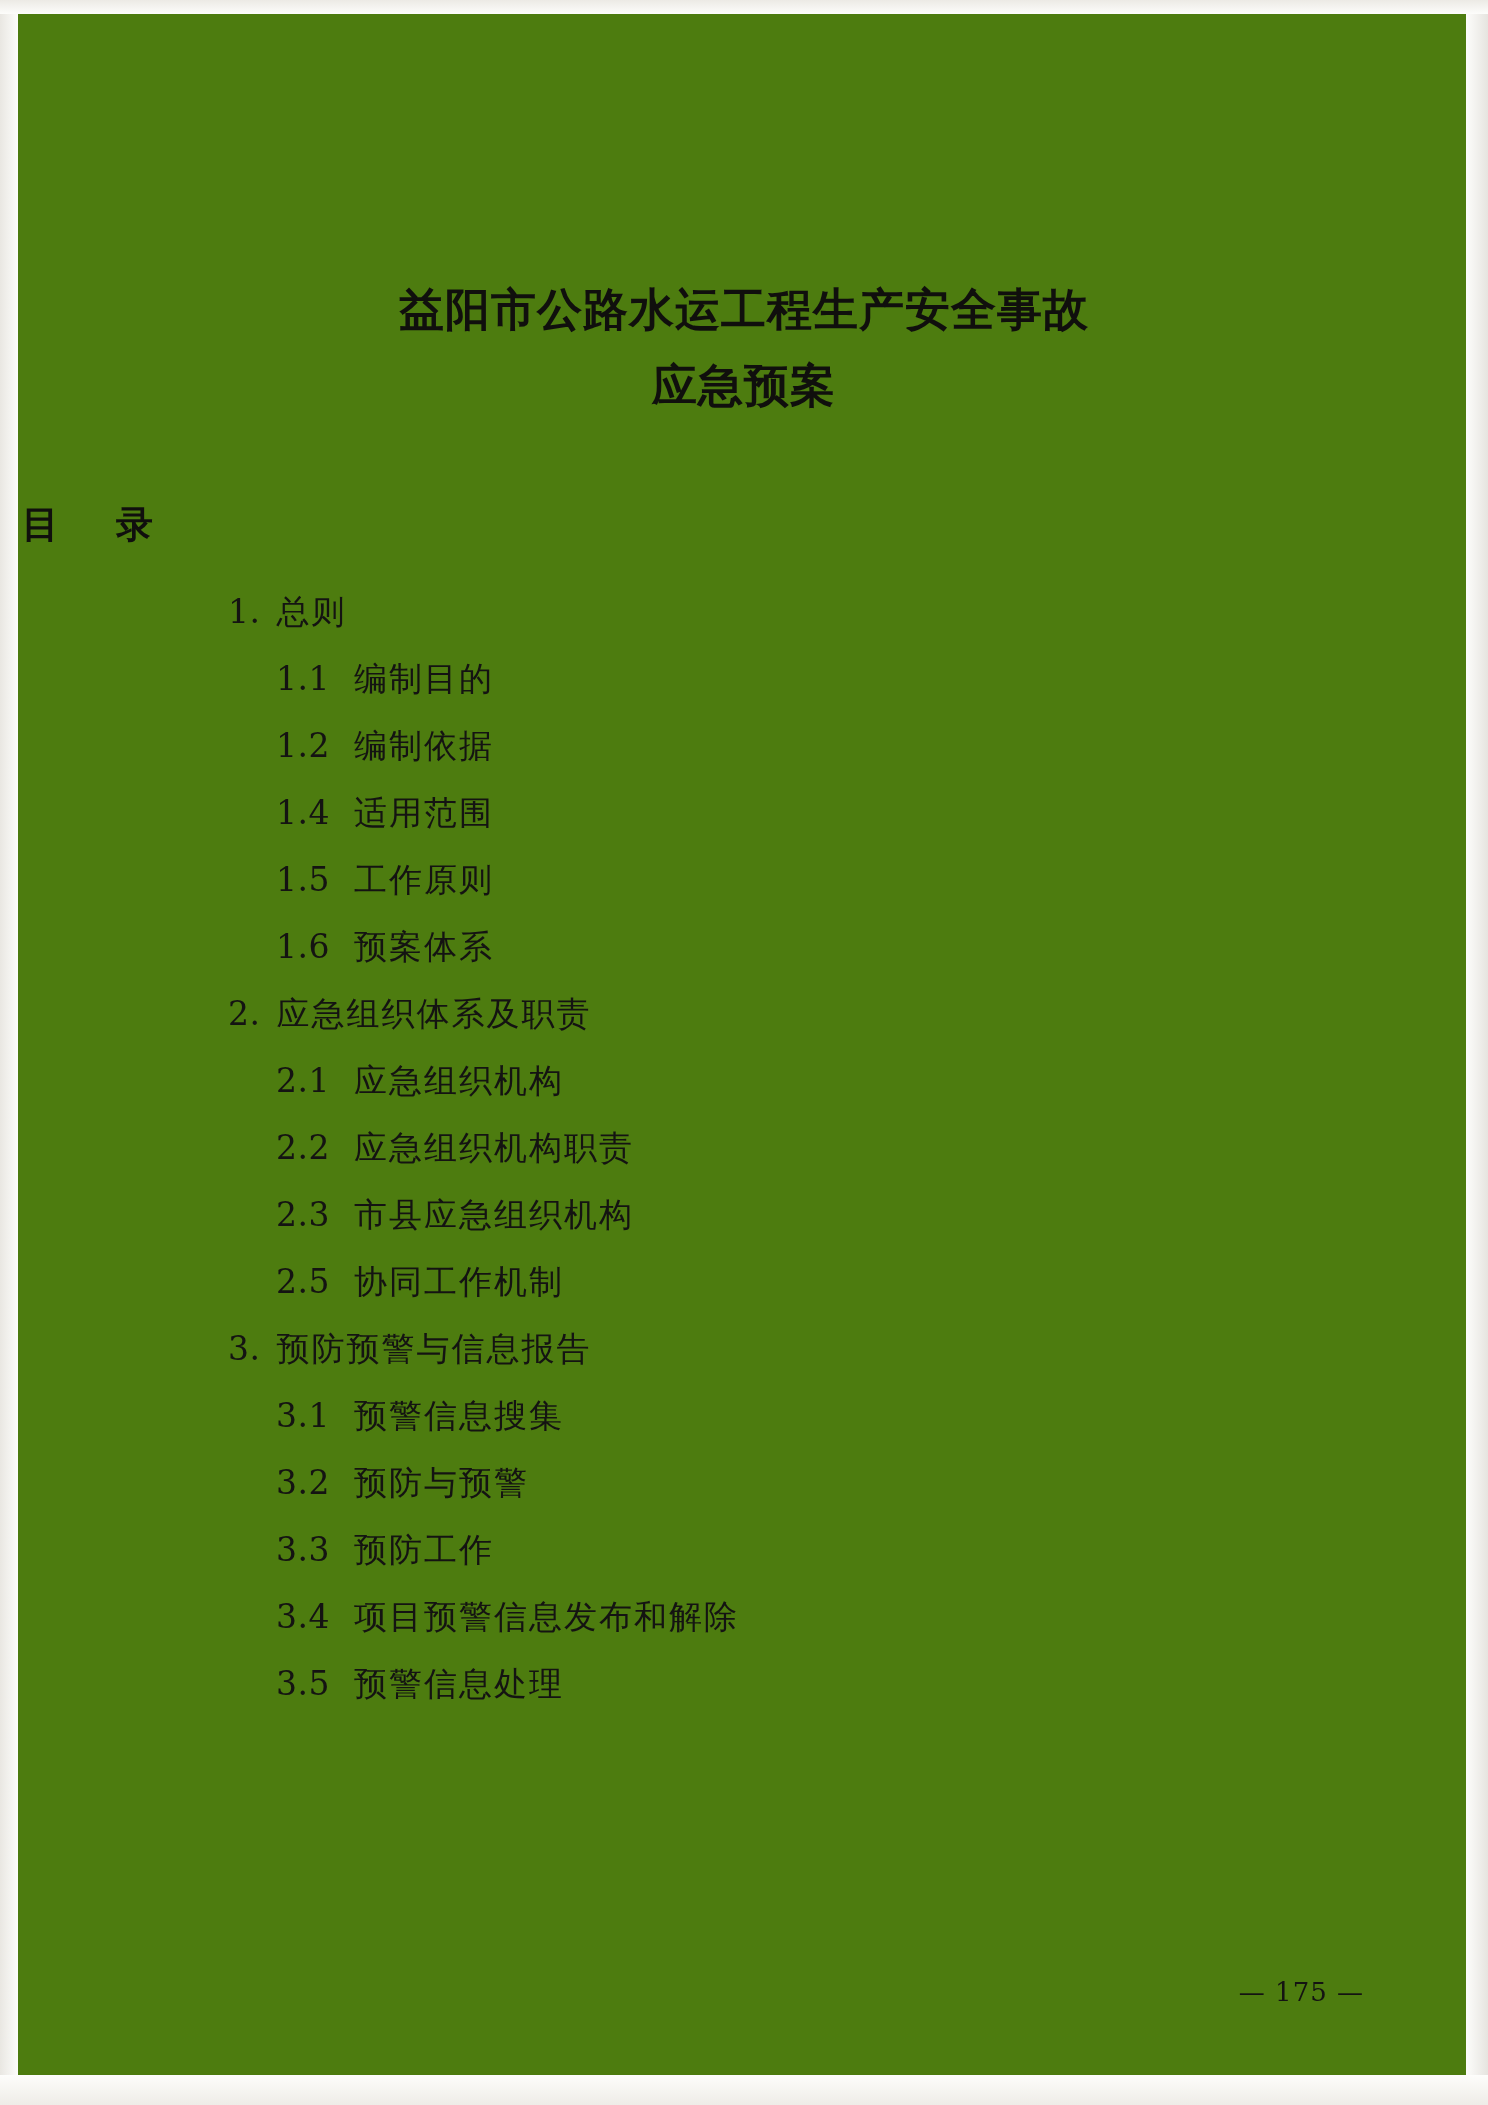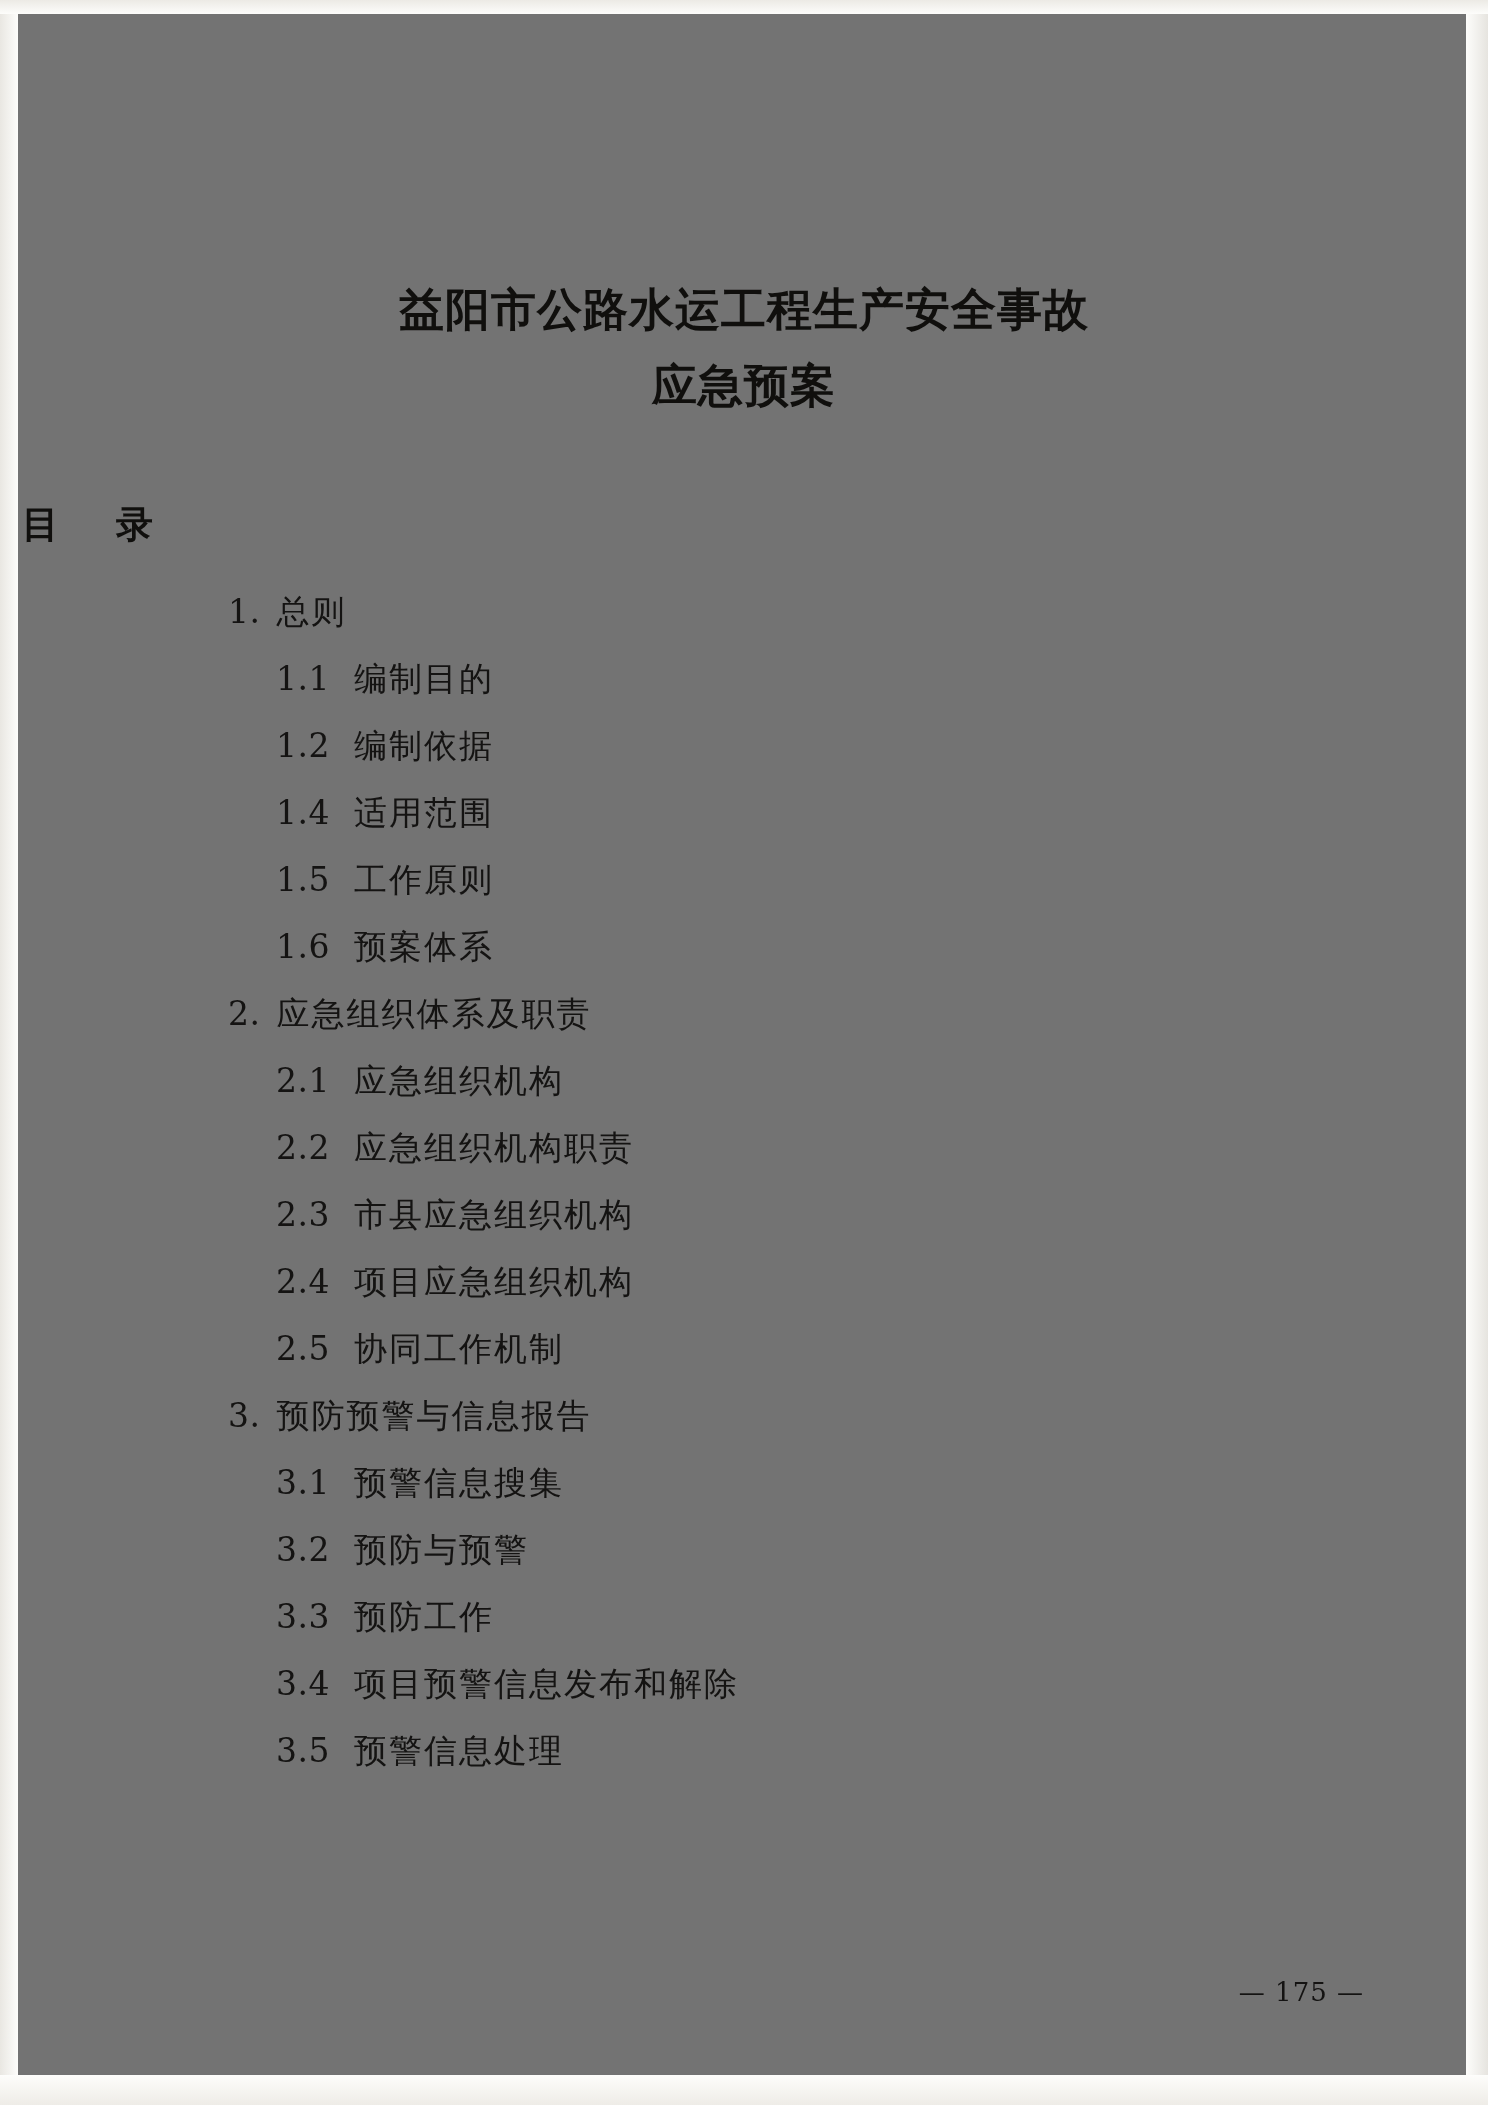--- a/index.html
+++ b/index.html
@@ -13,21 +13,21 @@
     position: relative;
     font-family: "DejaVu Serif", "Liberation Serif", serif;
     color: #111111;
     overflow: hidden;
   }
 
   
   .page {
     position: absolute;
     inset: 0;
-    background: #737373;
+    background: #4d7c0f;
   }
   .scan-edge-left {
     position: absolute;
     left: 0; top: 0; bottom: 0;
     width: 18px;
     background: linear-gradient(to right, #e9e7e2, #fdfdfb);
   }
   .scan-edge-right {
     position: absolute;
     right: 0; top: 0; bottom: 0;
@@ -182,24 +182,20 @@
         </div>
         <div class="toc-row level-2">
           <span class="toc-num">2.2</span>
           <span class="toc-text">应急组织机构职责</span>
         </div>
         <div class="toc-row level-2">
           <span class="toc-num">2.3</span>
           <span class="toc-text">市县应急组织机构</span>
         </div>
         <div class="toc-row level-2">
-          <span class="toc-num">2.4</span>
-          <span class="toc-text">项目应急组织机构</span>
-        </div>
-        <div class="toc-row level-2">
           <span class="toc-num">2.5</span>
           <span class="toc-text">协同工作机制</span>
         </div>
         <div class="toc-row level-1">
           <span class="toc-num">3.</span>
           <span class="toc-text">预防预警与信息报告</span>
         </div>
         <div class="toc-row level-2">
           <span class="toc-num">3.1</span>
           <span class="toc-text">预警信息搜集</span>

